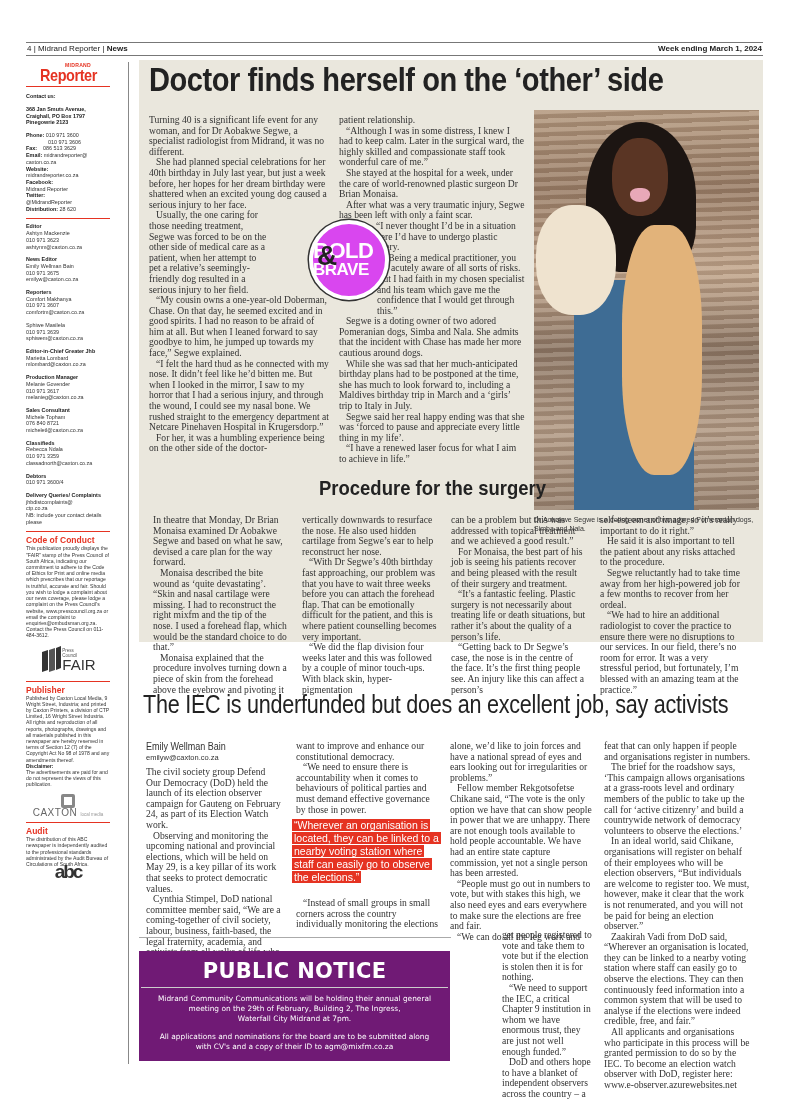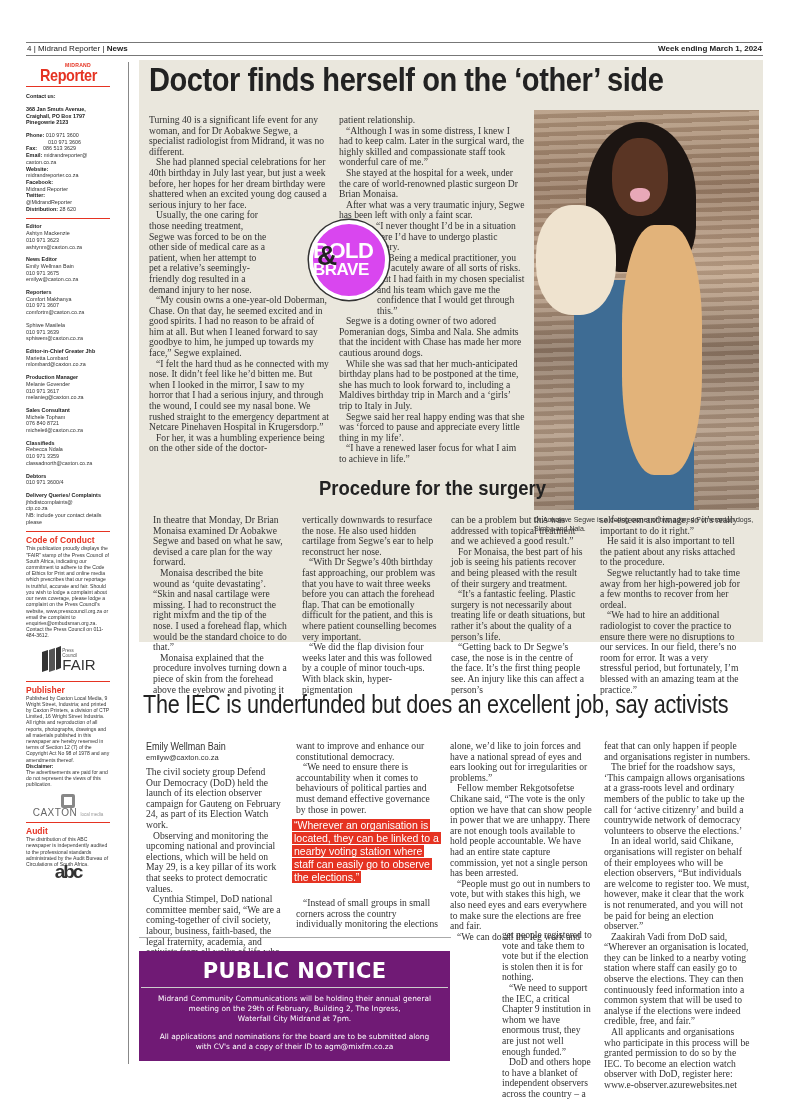--- a/index.html
+++ b/index.html
@@ -200,21 +200,21 @@
 </div>
 
 <div class="sidebar-rule"></div>
 
 <div class="feature">
   <h1>Doctor finds herself on the ‘other’ side</h1>
 
   <div class="col body-text" style="left:10px; top:55px; width:180px;">
     <p class="first">Turning 40 is a significant life event for any woman, and for Dr Aobakwe Segwe, a specialist radiologist from Midrand, it was no different.</p>
     <p>She had planned special celebrations for her 40th birthday in July last year, but just a week before, her hopes for her dream birthday were shattered when an excited young dog caused a serious injury to her face.</p>
-    <p style="width:118px">Usually, the one caring for those needing treatment, Segwe was forced to be on the other side of medical care as a patient, when her attempt to pet a relative’s seemingly-friendly dog resulted in a demand injury to her nose.</p>
+    <p style="width:118px">Usually, the one caring for those needing treatment, Segwe was forced to be on the other side of medical care as a patient, when her attempt to pet a relative’s seemingly-friendly dog resulted in a serious injury to her field.</p>
     <p>“My cousin owns a one-year-old Doberman, Chase. On that day, he seemed excited and in good spirits. I had no reason to be afraid of him at all. But when I leaned forward to say goodbye to him, he jumped up towards my face,” Segwe explained.</p>
     <p>“I felt the hard thud as he connected with my nose. It didn’t feel like he’d bitten me. But when I looked in the mirror, I saw to my horror that I had a serious injury, and through the wound, I could see my nasal bone. We rushed straight to the emergency department at Netcare Pinehaven Hospital in Krugersdorp.”</p>
     <p>For her, it was a humbling experience being on the other side of the doctor-</p>
   </div>
 
   <div class="col body-text" style="left:200px; top:55px; width:186px;">
     <p class="first">patient relationship.</p>
     <p>“Although I was in some distress, I knew I had to keep calm. Later in the surgical ward, the highly skilled and compassionate staff took wonderful care of me.”</p>
     <p>She stayed at the hospital for a week, under the care of world-renowned plastic surgeon Dr Brian Monaisa.</p>
     <p>After what was a very traumatic injury, Segwe has been left with only a faint scar.</p>

